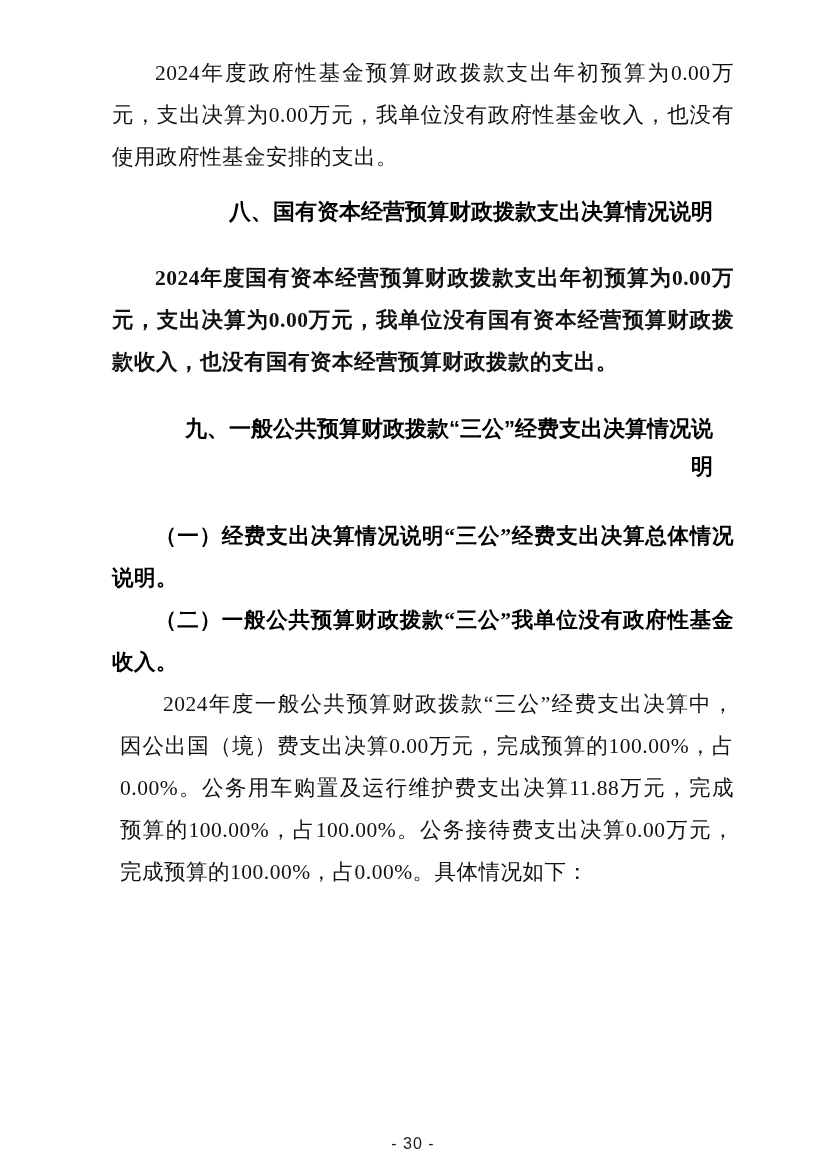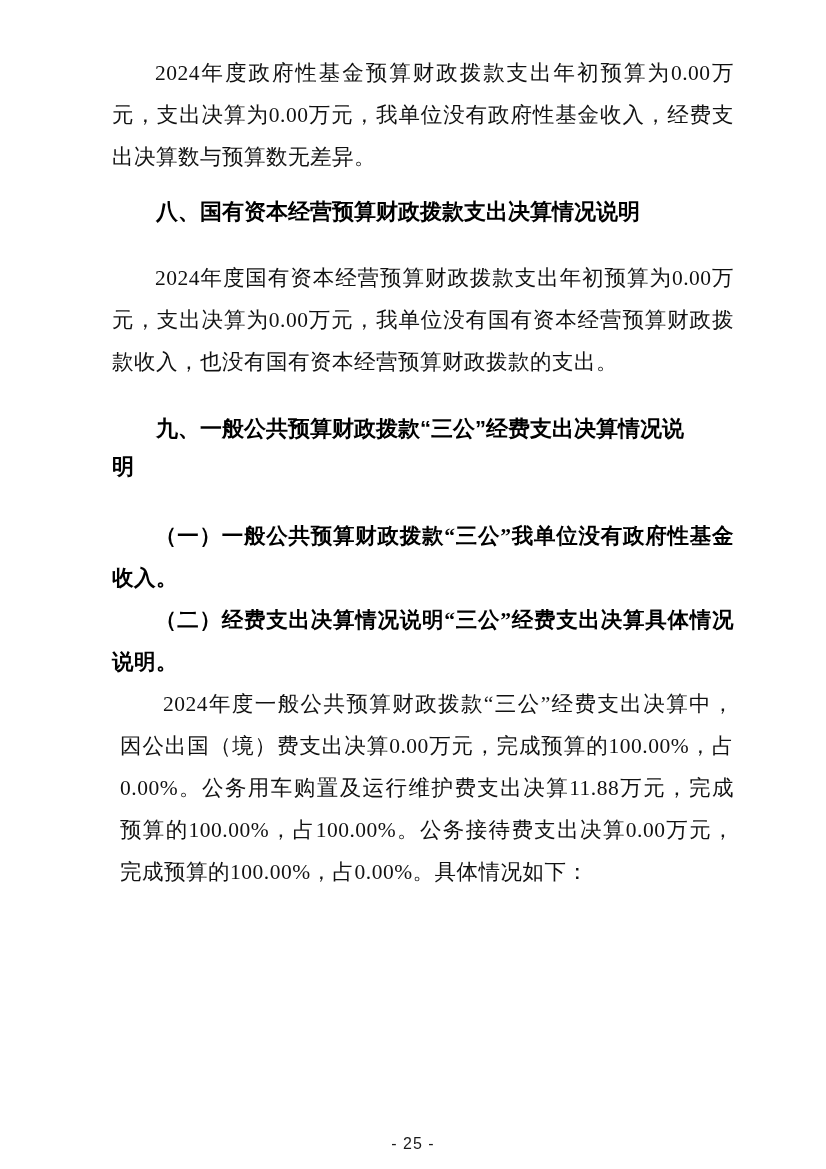--- a/index.html
+++ b/index.html
@@ -29,26 +29,26 @@
     line-height: 42px;
     letter-spacing: 0.5px;
     text-align: justify;
     text-indent: 43px;
     color: #111111;
     font-family: "Liberation Serif", "DejaVu Serif", serif;
     font-weight: normal;
   }
   
   .h-section {
-    margin: 0;
+    margin: 16px;
     max-width: 585px;
     font-size: 22px;
     line-height: 42px;
     letter-spacing: 0;
-    text-align: left;
+    text-align: right;
     text-indent: 44px;
     color: #000000;
     font-family: "Liberation Sans", "DejaVu Sans", sans-serif;
     font-weight: 600;
   }
   .h-section.tight {
     line-height: 38px;
   }
   
   .h-sub {
@@ -58,21 +58,21 @@
     letter-spacing: 0.5px;
     text-align: justify;
     text-indent: 43px;
     color: #000000;
     font-family: "Liberation Serif", "DejaVu Serif", serif;
     font-weight: bold;
   }
   
   .b0 { margin-top: 52px; }
   .b1 { margin-top: 13px; }
-  .b2 { margin-top: 24px; }
+  .b2 { margin-top: 24px; font-weight: bold; }
   .b3 { margin-top: 27px; }
   .b4 { margin-top: 29px; }
   .b5 { margin-top: 1px; }
   .b6 { margin-top: 0; }
   .b7 { margin-top: 0; margin-left: 8px; }
   .page-number {
     position: absolute;
     left: 0;
     right: 0;
     top: 1134px;
@@ -82,30 +82,30 @@
     letter-spacing: 1px;
     color: #1a1a1a;
     font-family: "Liberation Sans", "DejaVu Sans", sans-serif;
   }
 </style>
 </head>
 <body>
 
 <div class="page">
   <div class="content">
-    <p class="para b0">2024年度政府性基金预算财政拨款支出年初预算为0.00万元，支出决算为0.00万元，我单位没有政府性基金收入，经费支出决算数与预算数无差异。</p>
+    <p class="para b0">2024年度政府性基金预算财政拨款支出年初预算为0.00万元，支出决算为0.00万元，我单位没有政府性基金收入，也没有使用政府性基金安排的支出。</p>
 
     <h2 class="h-section b1">八、国有资本经营预算财政拨款支出决算情况说明</h2>
 
     <p class="para b2">2024年度国有资本经营预算财政拨款支出年初预算为0.00万元，支出决算为0.00万元，我单位没有国有资本经营预算财政拨款收入，也没有国有资本经营预算财政拨款的支出。</p>
 
     <h2 class="h-section tight b3">九、一般公共预算财政拨款“三公”经费支出决算情况说明</h2>
 
-    <h3 class="h-sub b4">（一）一般公共预算财政拨款“三公”我单位没有政府性基金收入。</h3>
+    <h3 class="h-sub b4">（一）经费支出决算情况说明“三公”经费支出决算总体情况说明。</h3>
 
 
-    <h3 class="h-sub b6">（二）经费支出决算情况说明“三公”经费支出决算具体情况说明。</h3>
+    <h3 class="h-sub b6">（二）一般公共预算财政拨款“三公”我单位没有政府性基金收入。</h3>
 
     <p class="para b7">2024年度一般公共预算财政拨款“三公”经费支出决算中，因公出国（境）费支出决算0.00万元，完成预算的100.00%，占0.00%。公务用车购置及运行维护费支出决算11.88万元，完成预算的100.00%，占100.00%。公务接待费支出决算0.00万元，完成预算的100.00%，占0.00%。具体情况如下：</p>
   </div>
 
-  <div class="page-number">- 25 -</div>
+  <div class="page-number">- 30 -</div>
 </div>
 
 </body></html>

